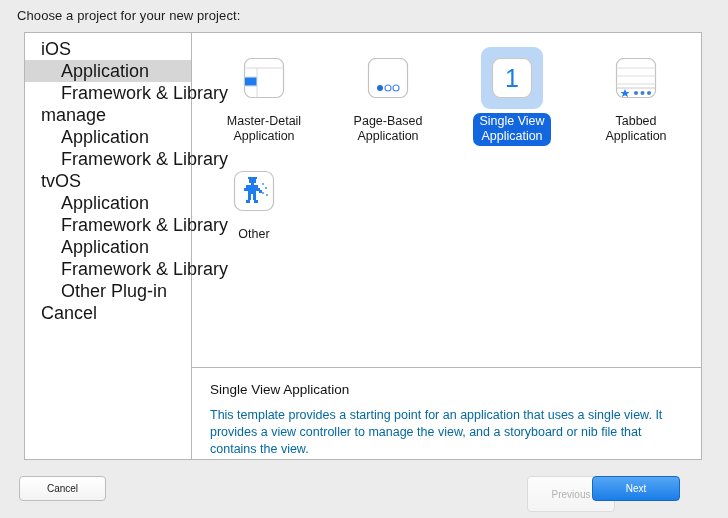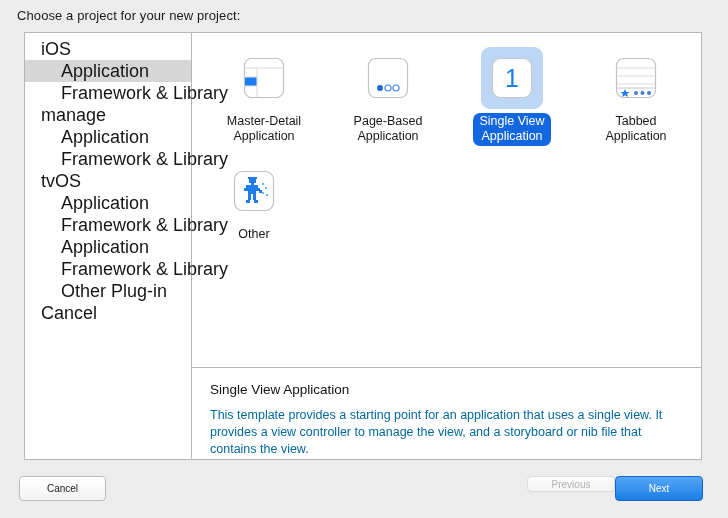--- a/index.html
+++ b/index.html
@@ -168,27 +168,27 @@
     width: 87px;
     height: 25px;
     background: linear-gradient(to bottom, #ffffff, #f3f3f3);
     border: 1px solid #bcbcbc;
     color: #1a1a1a;
   }
   .btn-prev {
     left: 527px;
     top: 16px;
     width: 88px;
-    height: 16px;
+    height: 36px;
     background: linear-gradient(to bottom, #fcfcfc, #f4f4f4);
     border: 1px solid #dcdcdc;
     color: #b2b2b2;
   }
   .btn-next {
-    left: 615px;
+    left: 592px;
     top: 16px;
     width: 88px;
     height: 25px;
     background: linear-gradient(to bottom, #55a6f5, #1a7de8);
     border: 1px solid #1668c4;
     color: #ffffff;
   }
 </style>
 </head>
 <body>

